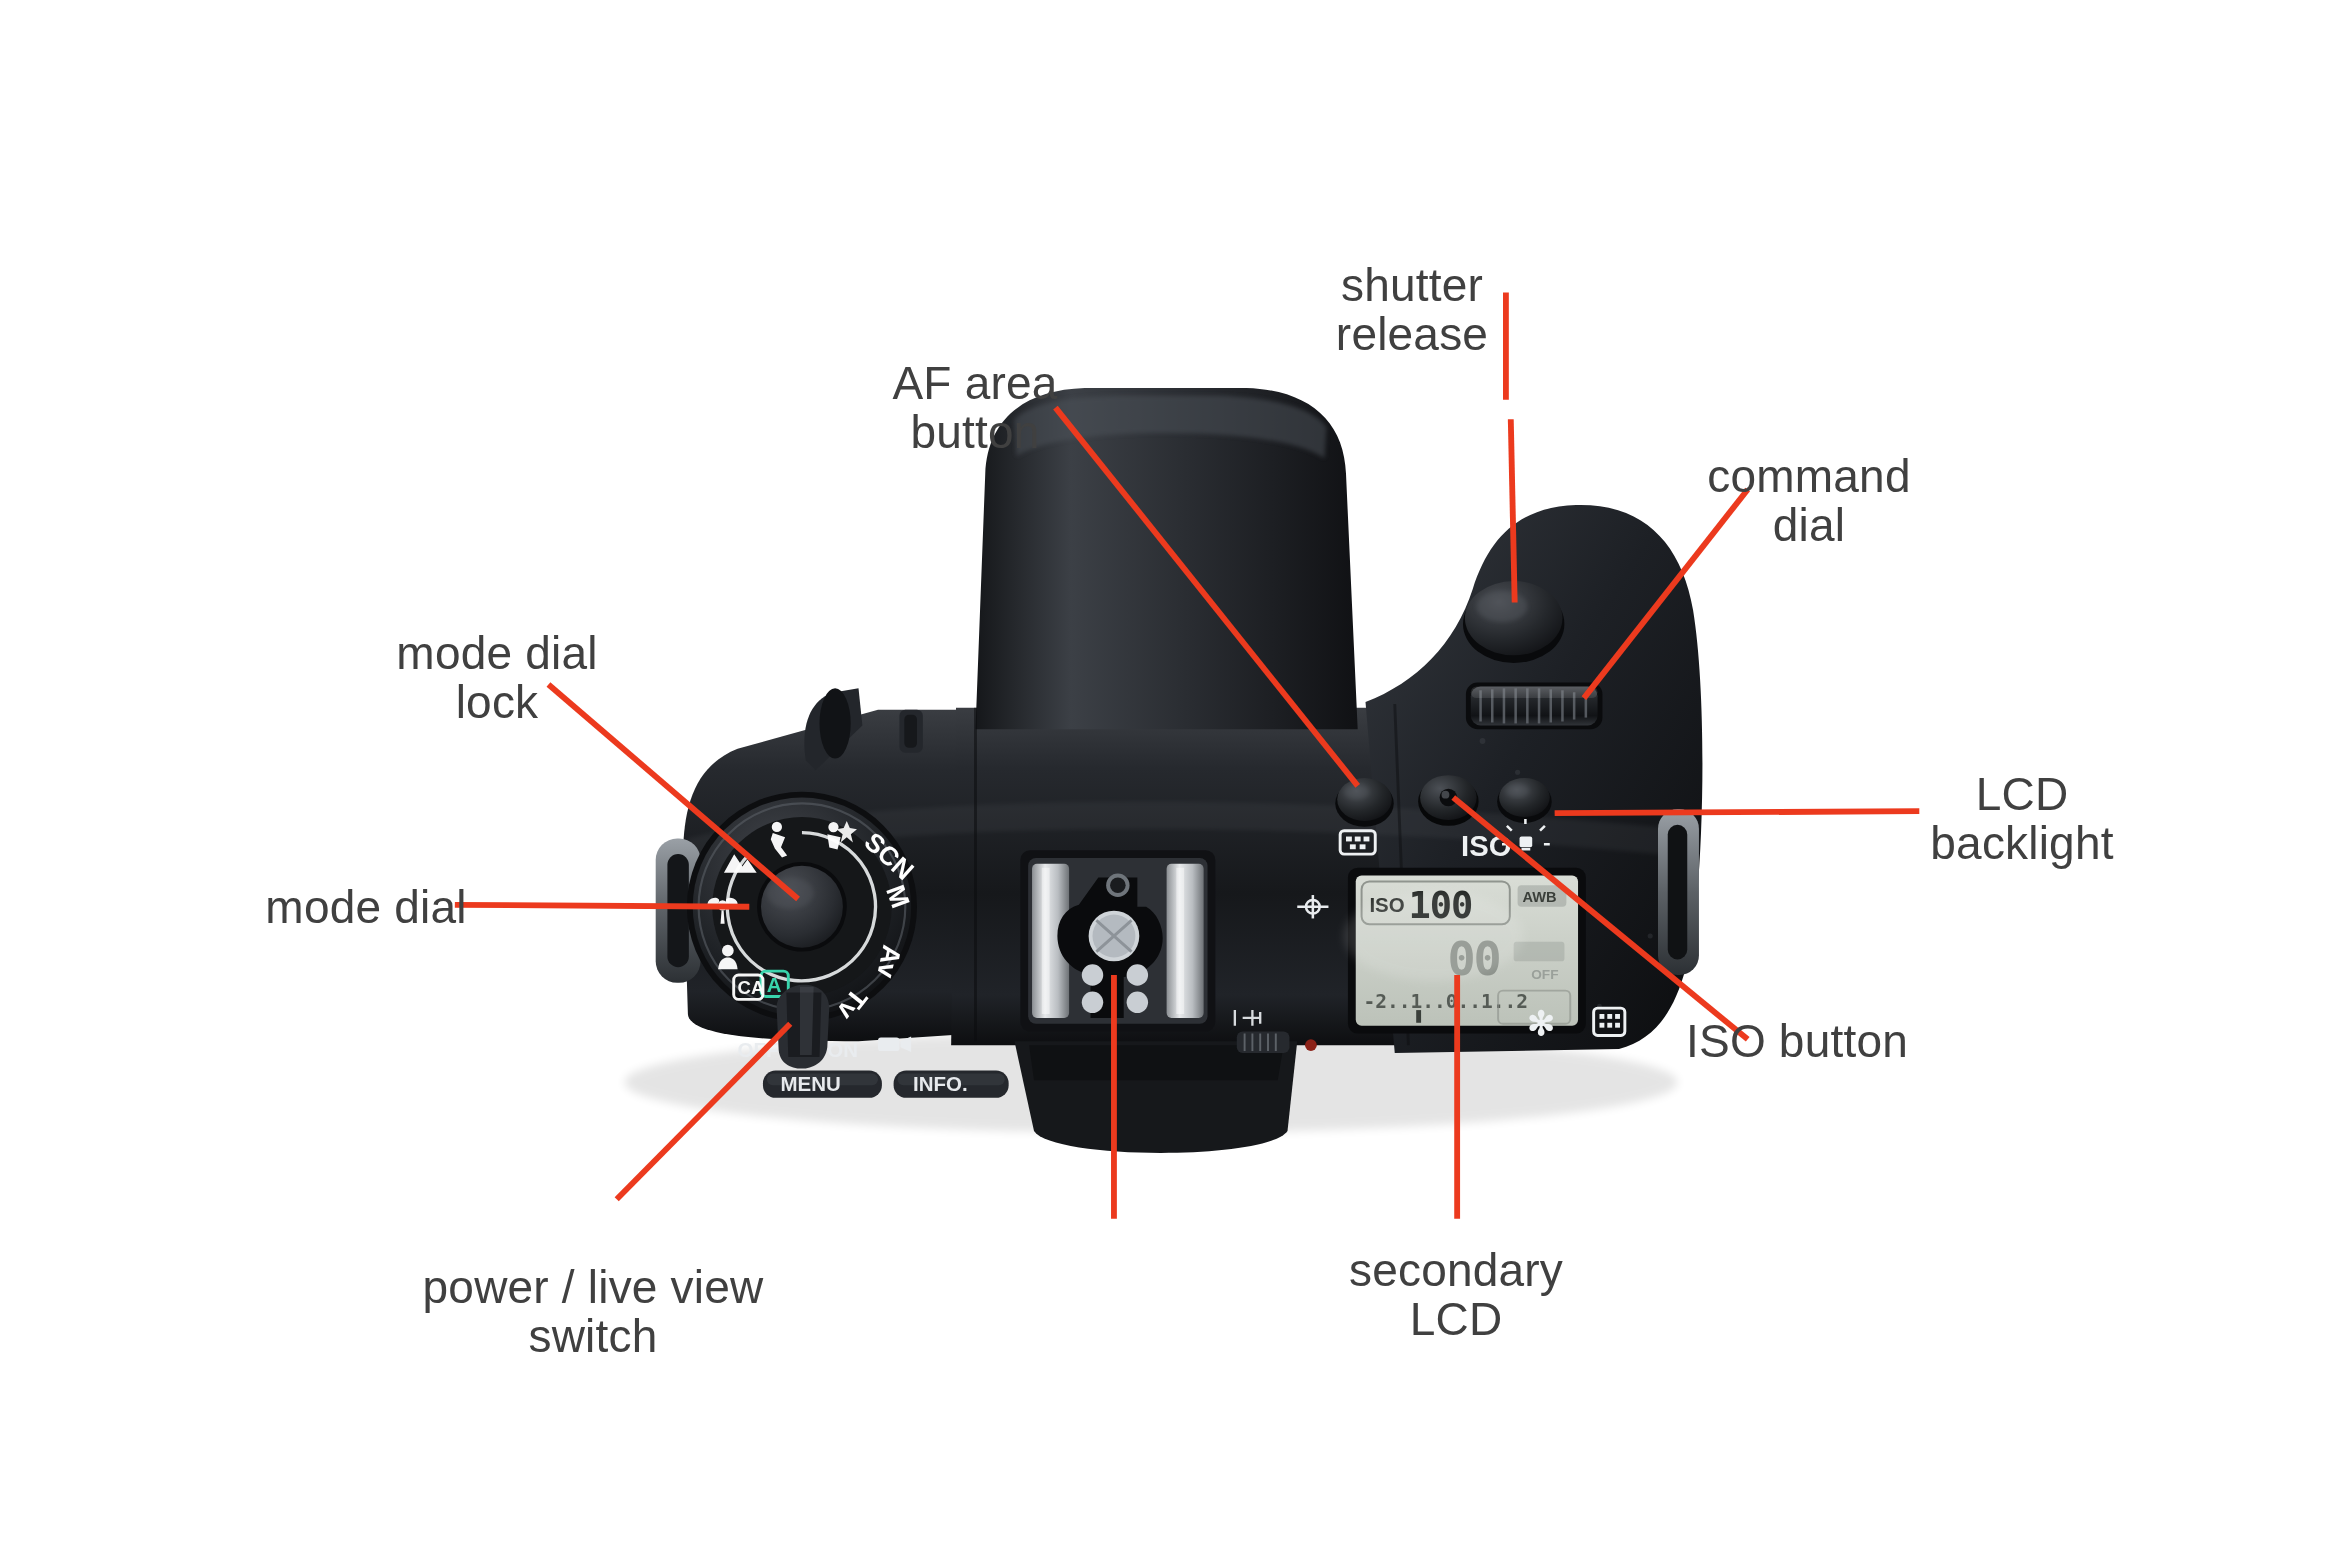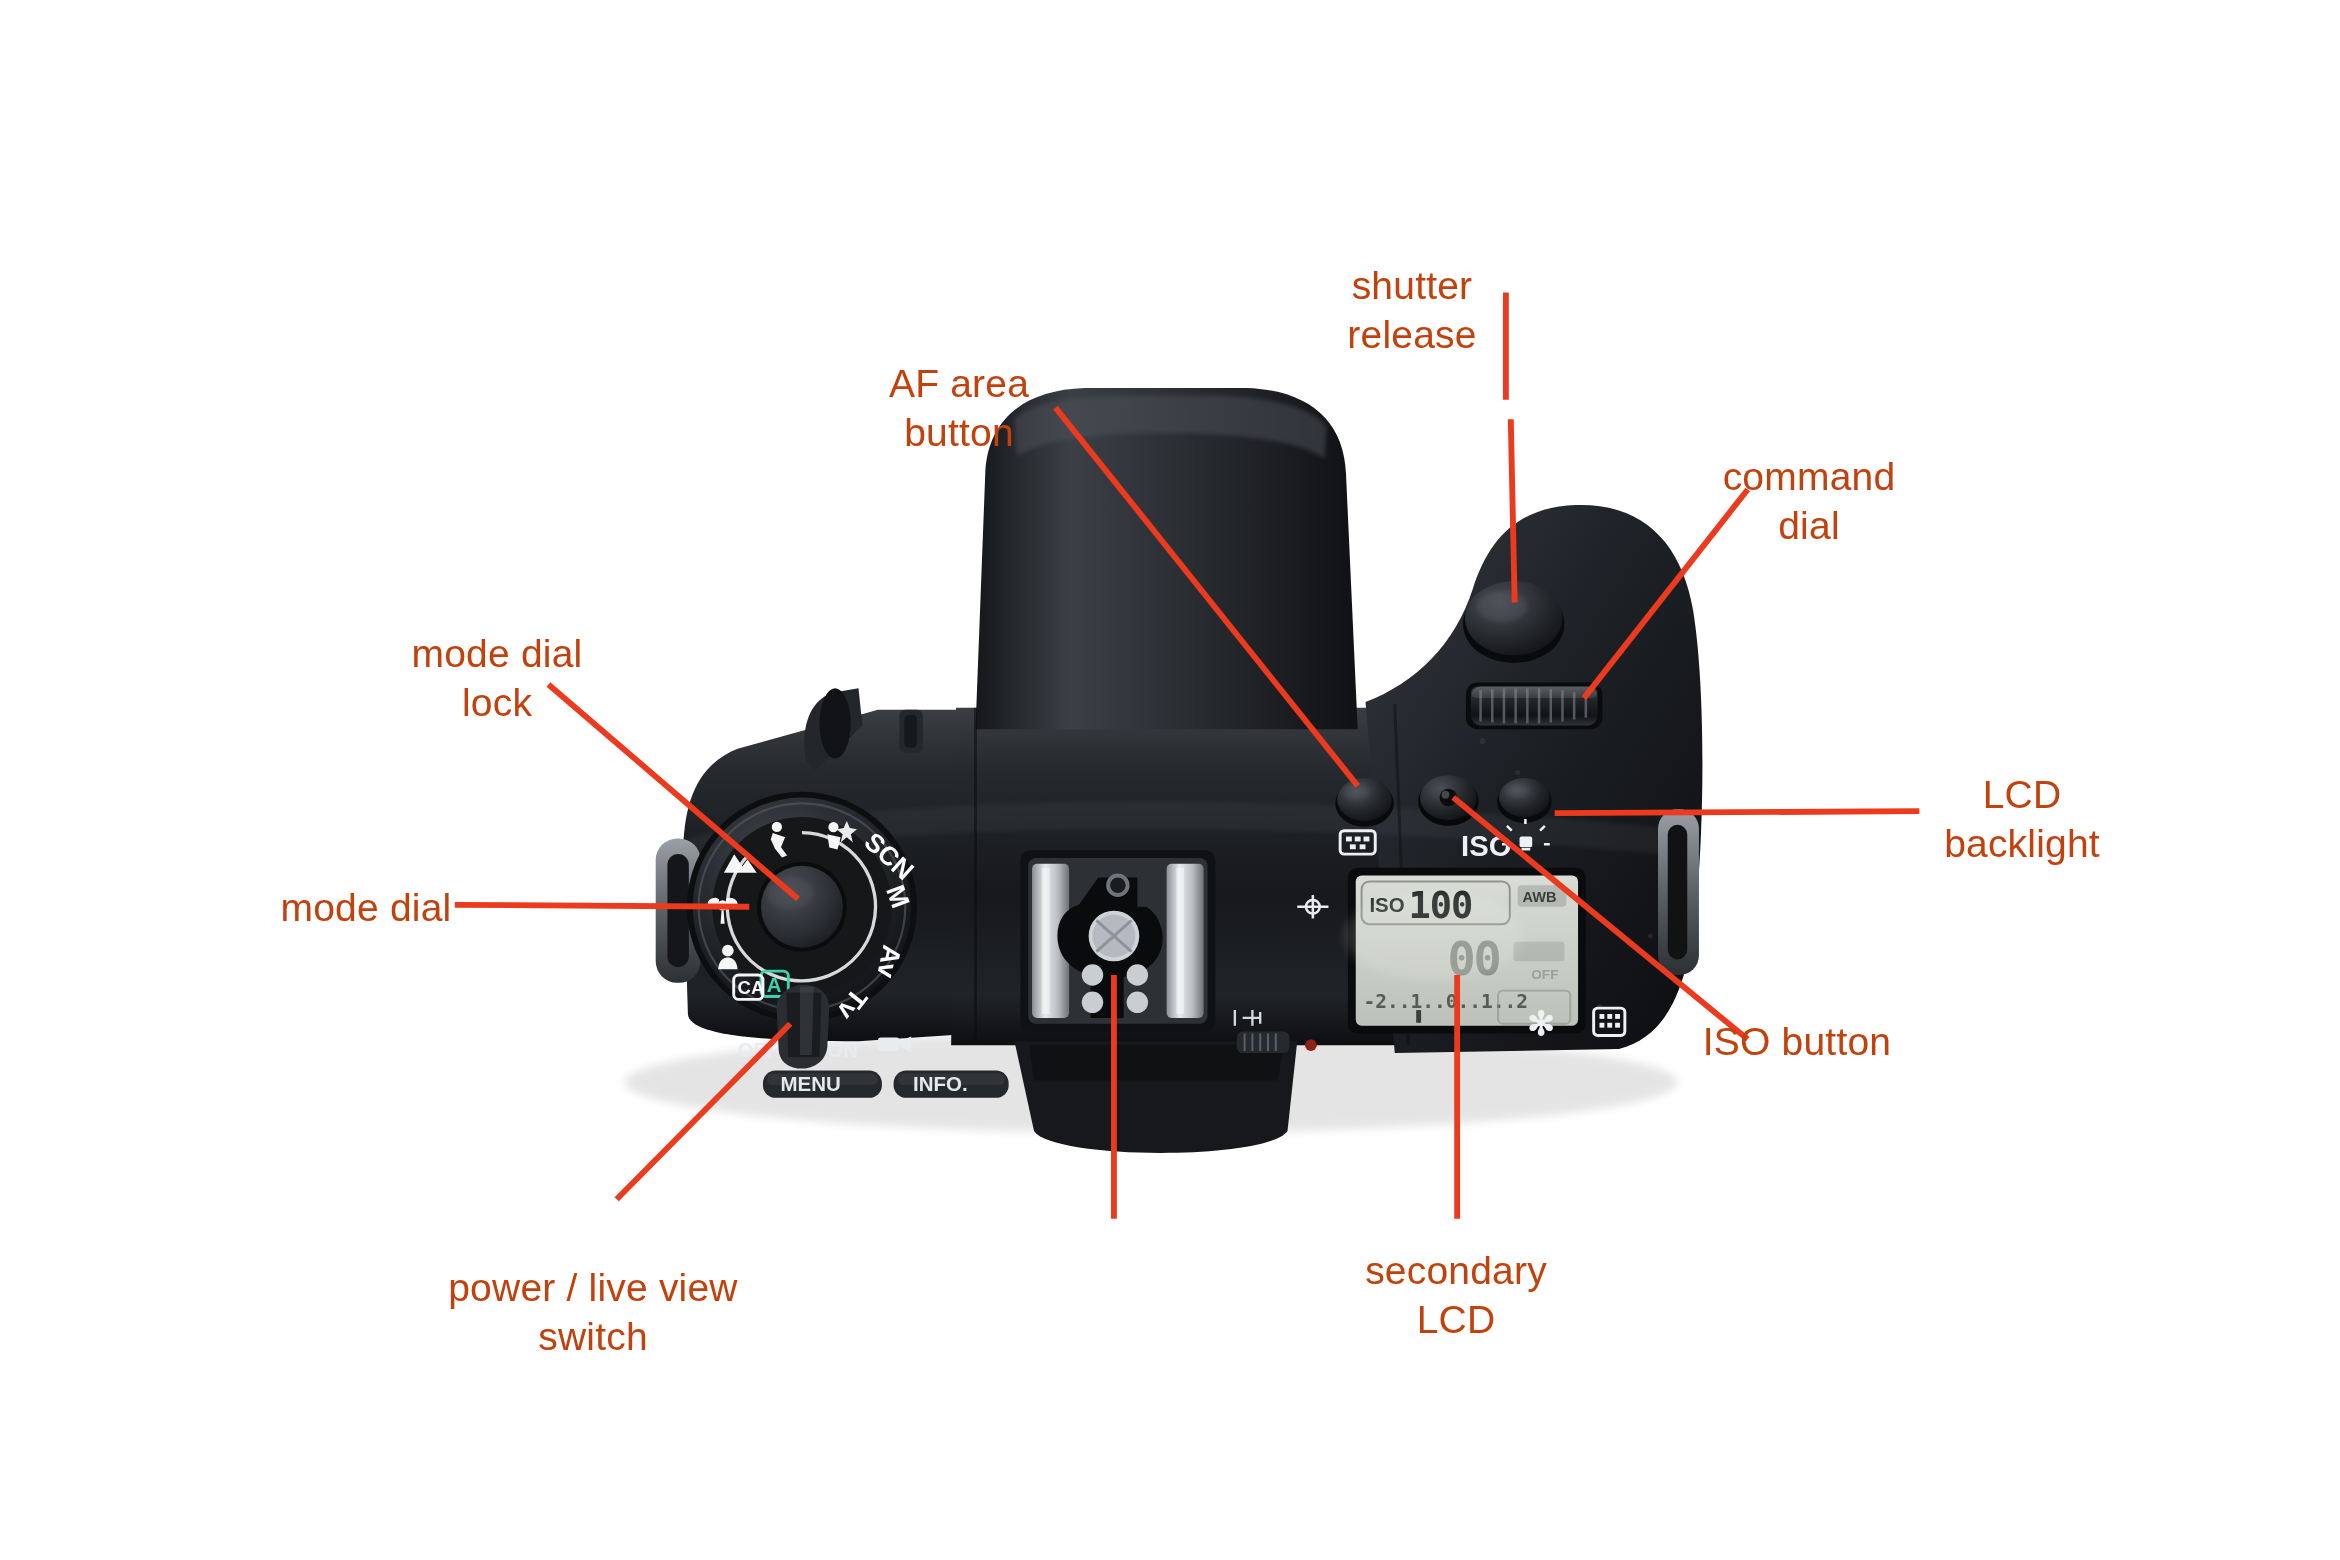--- a/index.html
+++ b/index.html
@@ -2,21 +2,21 @@
 <html><head>
 <meta charset="utf-8">
 <style>
   html,body{margin:0;padding:0;background:#ffffff;}
   body{width:2341px;height:1560px;position:relative;overflow:hidden;
        font-family:"Liberation Sans","DejaVu Sans",sans-serif;}
 
   #stage{position:absolute;left:0;top:0;width:2341px;height:1560px;background:#fff;}
 
   
-  .label{position:absolute;color:#c2410c;font-size:39px;line-height:49px;
+  .label{position:absolute;color:#404040;font-size:46px;line-height:49px;
          letter-spacing:0.2px;white-space:pre;}
   .label.c{text-align:center;}
 
   
   #leaders{position:absolute;left:0;top:0;width:2341px;height:1560px;}
 
   
   #cam{position:absolute;left:0;top:0;width:2341px;height:1560px;}
 </style>
 </head>
@@ -406,21 +406,21 @@
       <polyline points="1792,1066 1490,818"></polyline>
       <polyline points="632,1230 810,1050"></polyline>
       <polyline points="1142,1250 1142,1000"></polyline>
       <polyline points="1494,1250 1494,1000"></polyline>
     </g>
   </svg>
 
   <div class="label c" style="left:1217px;top:261px;width:390px;">shutter
 release</div>
 
-  <div class="label c" style="left:764px;top:359px;width:390px;">AF area
+  <div class="label c" style="left:780px;top:359px;width:390px;">AF area
 button</div>
 
   <div class="label c" style="left:1614px;top:452px;width:390px;">command
 dial</div>
 
   <div class="label c" style="left:302px;top:629px;width:390px;">mode dial
 lock</div>
 
   <div class="label c" style="left:1827px;top:770px;width:390px;">LCD
 backlight</div>

